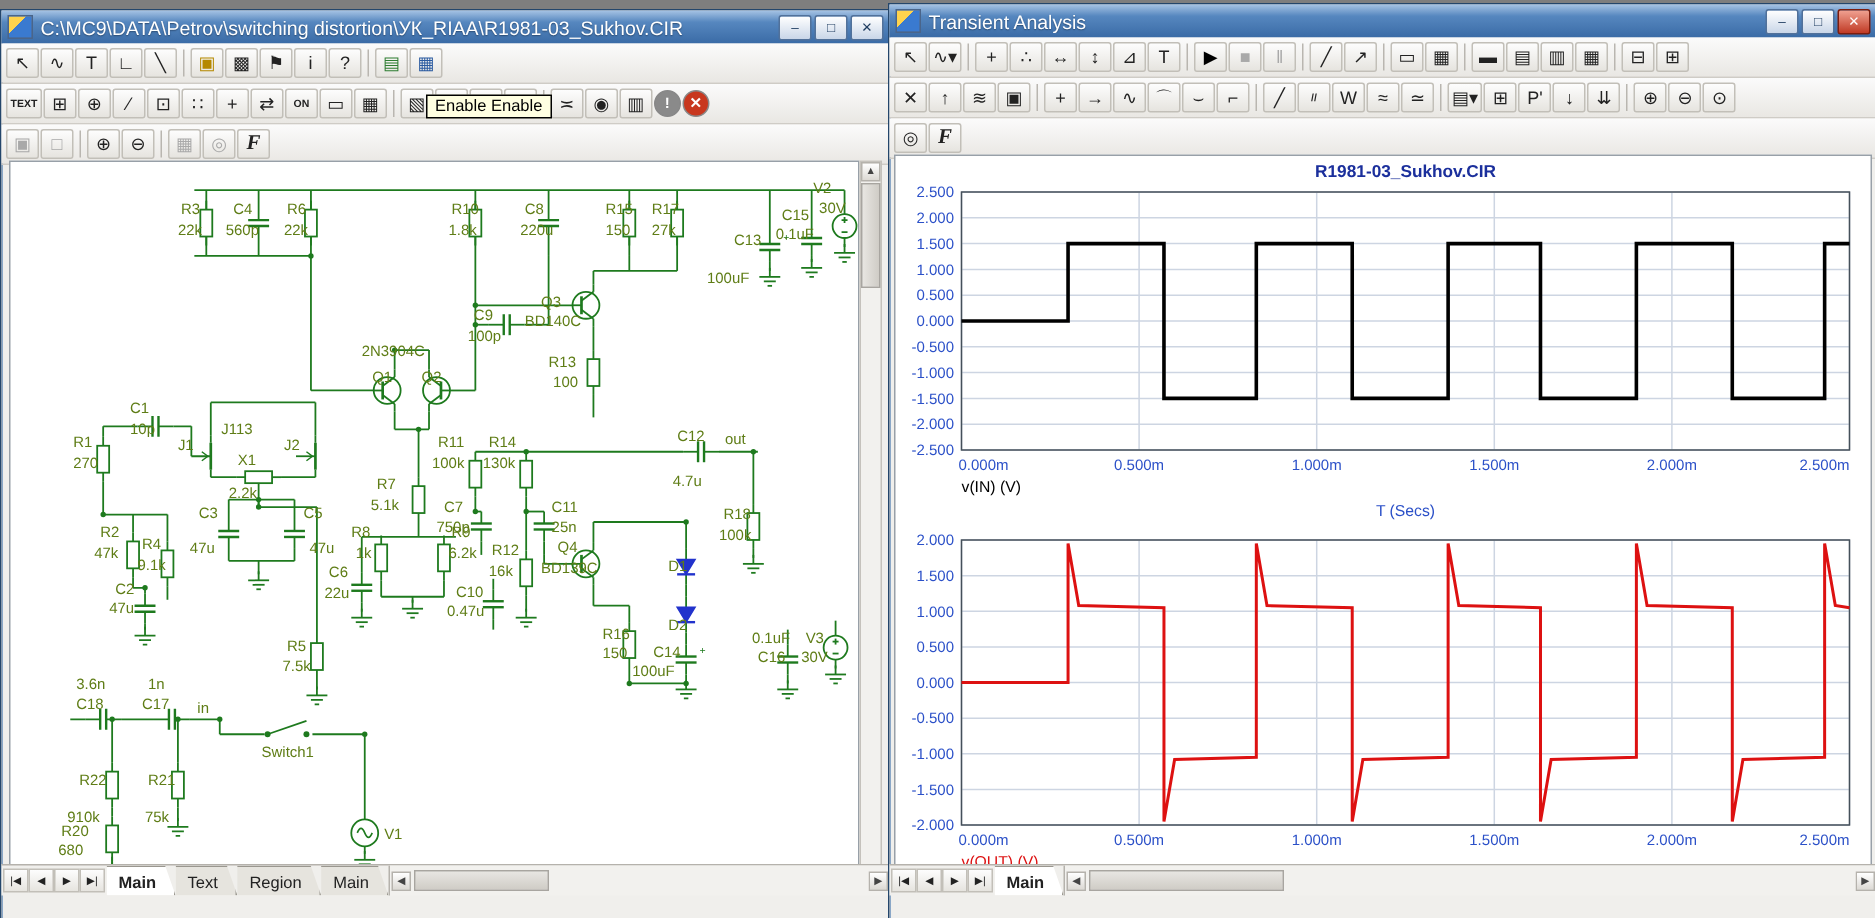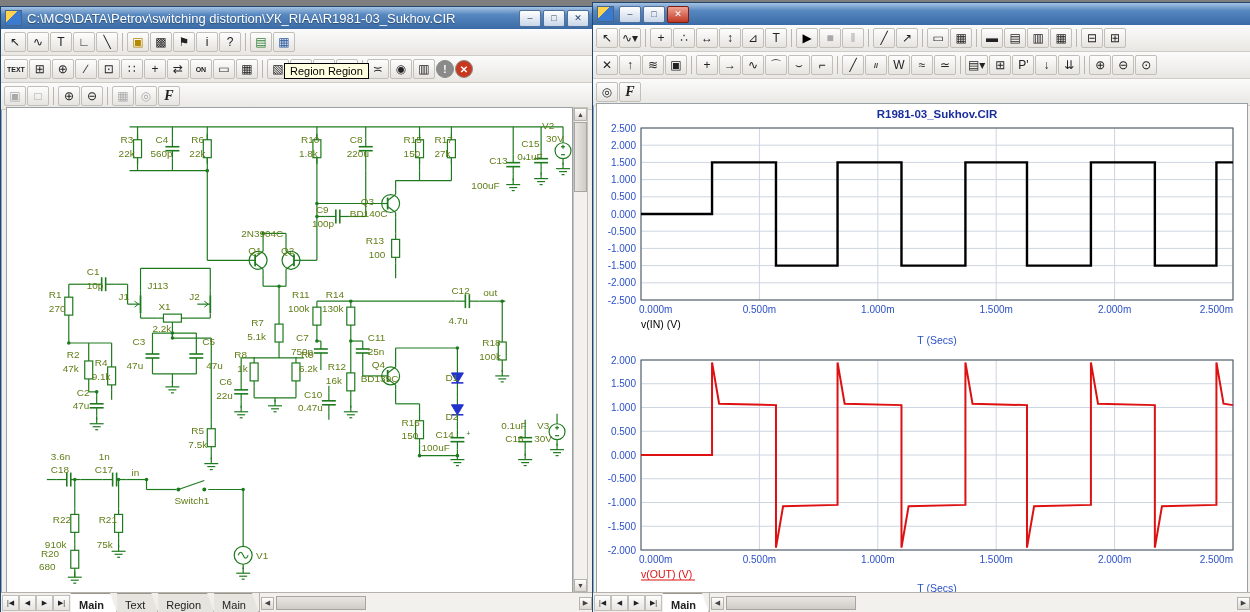--- a/index.html
+++ b/index.html
@@ -19,21 +19,21 @@
   .tb-btn.serif{font-family:"Liberation Serif",serif;font-style:italic;font-weight:bold;font-size:14px}
   .tb-btn.disabled{color:#a9a9a9}
   .tb-btn.circle{border-radius:50%;width:18px;min-width:18px;height:18px;font-size:10px;font-weight:bold;border-color:#888}
   .tb-sep{width:1px;height:18px;background:#b9b6b0;margin:0 3px;flex:none}
   .tooltip{position:absolute;left:283px;top:56px;background:#ffffe1;border:1px solid #000;font-size:11px;color:#000;padding:1px 5px;z-index:9;white-space:nowrap}
   .canvas{position:absolute;left:5px;top:100px;width:567px;height:486px;background:#fff;border:1px solid #98a0a8;box-sizing:border-box;overflow:hidden}
   .vscroll{position:absolute;left:572px;top:100px;width:15px;height:486px;background:#f2f1ee;border:1px solid #c5c2bc;box-sizing:border-box;display:flex;flex-direction:column;align-items:center}
   .scroll-arrow{width:13px;height:13px;font-size:7px;display:flex;align-items:center;justify-content:center;color:#444;background:linear-gradient(#fff,#dcd9d4);border:1px solid #b5b2ac;box-sizing:border-box;flex:none}
   .vthumb{width:13px;height:70px;background:linear-gradient(90deg,#e8e6e2,#cfccc6);border:1px solid #a8a5a0;box-sizing:border-box;flex:none;margin-top:1px}
   .vspacer{flex:1}
-  .bottombar{position:absolute;left:0;right:0;bottom:0;height:20px;background:#f0efec;border-top:1px solid #b5b2ac;display:flex;align-items:stretch}
+  .bottombar{position:absolute;left:0;right:0;bottom:16px;height:20px;background:#f0efec;border-top:1px solid #b5b2ac;display:flex;align-items:stretch}
   .nav{display:flex;align-items:center;padding:0 1px;gap:0}
   .nav .tb-btn{min-width:17px;height:16px;font-size:7px;border-radius:0;padding:0}
   .tabs{display:flex;align-items:stretch}
   .tab{padding:2px 12px 0 8px;font-size:11px;color:#222;background:#e6e4de;border-right:1px solid #9a978f;border-top:1px solid #9a978f;clip-path:polygon(0 0,calc(100% - 7px) 0,100% 100%,0 100%);display:flex;align-items:center}
   .tab.active{background:#fff;font-weight:bold}
   .hscroll{flex:1;display:flex;align-items:center;border-left:1px solid #b5b2ac;background:#f2f1ee;padding:1px}
   .htrack{flex:1;height:15px;position:relative;background:#f2f1ee}
   .hthumb{position:absolute;left:2px;top:0;width:90px;height:14px;background:linear-gradient(#e8e6e2,#cfccc6);border:1px solid #a8a5a0;box-sizing:border-box}
   .chart-panel{position:absolute;left:3px;top:100px;width:652px;height:490px;background:#fff;border:1px solid #98a0a8;box-sizing:border-box;overflow:hidden}
   svg{display:block}
@@ -96,21 +96,21 @@
       <div class="tb-btn disabled">▣</div>
       <div class="tb-btn disabled">□</div>
       <div class="tb-sep"></div>
       <div class="tb-btn">⊕</div>
       <div class="tb-btn">⊖</div>
       <div class="tb-sep"></div>
       <div class="tb-btn disabled">▦</div>
       <div class="tb-btn disabled">◎</div>
       <div class="tb-btn serif">F</div>
     </div>
-  <div class="tooltip">Region Region</div>
+  <div class="tooltip">Enable Enable</div>
   <div class="canvas">
     <svg id="schematic" width="565" height="484" viewBox="0 0 567 484">
         <line x1="123" y1="18" x2="558" y2="18" stroke="#1e7a1e" stroke-width="1.2"></line>
         <line x1="131" y1="18" x2="131" y2="31" stroke="#1e7a1e" stroke-width="1.2"></line>
         <line x1="166" y1="18" x2="166" y2="30" stroke="#1e7a1e" stroke-width="1.2"></line>
         <line x1="201" y1="18" x2="201" y2="31" stroke="#1e7a1e" stroke-width="1.2"></line>
         <line x1="311" y1="18" x2="311" y2="31" stroke="#1e7a1e" stroke-width="1.2"></line>
         <line x1="360" y1="18" x2="360" y2="30" stroke="#1e7a1e" stroke-width="1.2"></line>
         <line x1="414" y1="18" x2="414" y2="31" stroke="#1e7a1e" stroke-width="1.2"></line>
         <line x1="446" y1="18" x2="446" y2="31" stroke="#1e7a1e" stroke-width="1.2"></line>
@@ -776,20 +776,21 @@
           <div class="hthumb"></div>
         </div>
       <div class="scroll-arrow">▶</div>
     </div>
   </div>
 </div>
 
 <div class="window" id="win-right">
   <div class="titlebar">
     <span class="doc-icon"></span>
+    <span class="title-text">Transient Analysis</span>
     <span class="win-controls">
         <span class="win-btn">–</span>
         <span class="win-btn">□</span>
         <span class="win-btn red">✕</span>
       </span>
   </div>
   <div class="toolbar">
       <div class="tb-btn">↖</div>
       <div class="tb-btn">∿▾</div>
       <div class="tb-sep"></div>

